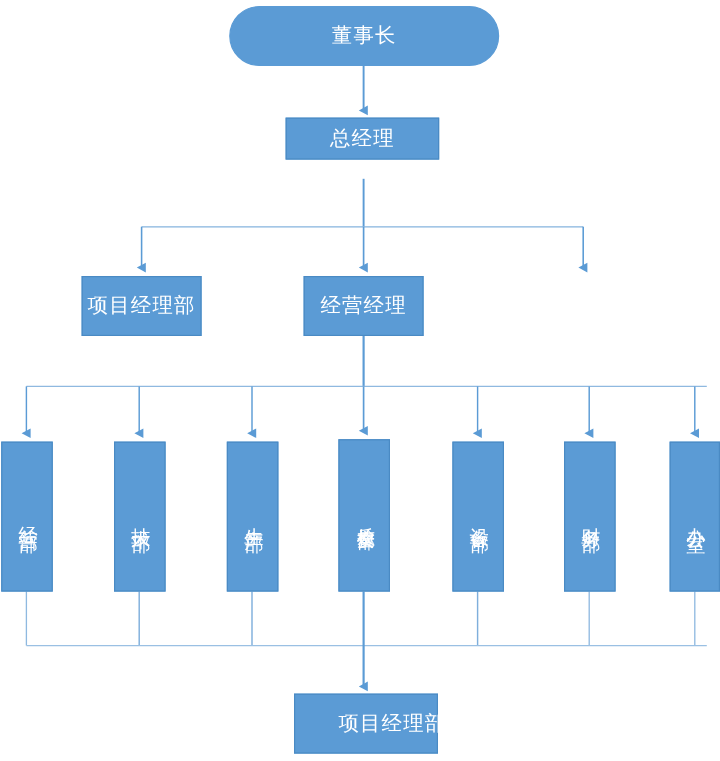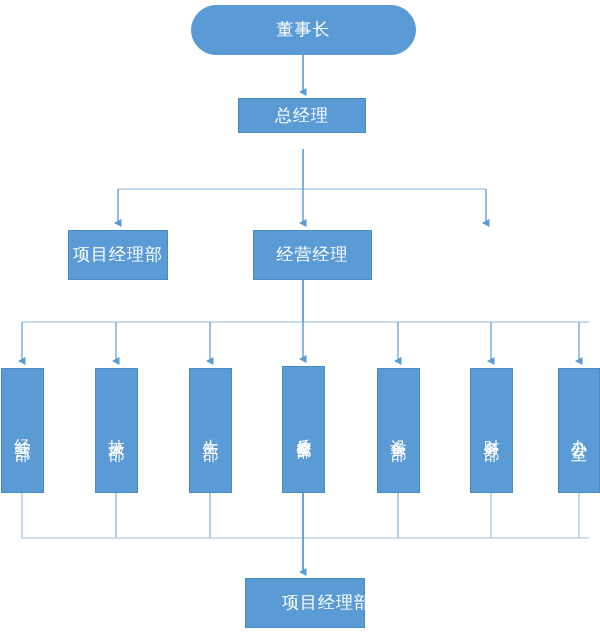--- a/index.html
+++ b/index.html
@@ -115,21 +115,21 @@
     <span class="node-label">董事长</span>
   </div>
 
   <div class="node horizontal" style="left:238px; top:98px; width:128px; height:35px;">
     <span class="node-label">总经理</span>
   </div>
 
   <div class="node horizontal" style="left:68px; top:230px; width:100px; height:50px;">
     <span class="node-label">项目经理部</span>
   </div>
-  <div class="node horizontal" style="left:253px; top:230px; width:119px; height:50px;">
+  <div class="node horizontal" style="left:253px; top:230px; width:100px; height:50px;">
     <span class="node-label">经营经理</span>
   </div>
 
   <div class="node vertical" style="left:1px; top:368px; width:43px; height:125px;">
     <span class="node-label">经营部</span>
   </div>
   <div class="node vertical" style="left:95px; top:368px; width:43px; height:125px;">
     <span class="node-label">技术部</span>
   </div>
   <div class="node vertical" style="left:189px; top:368px; width:43px; height:125px;">

